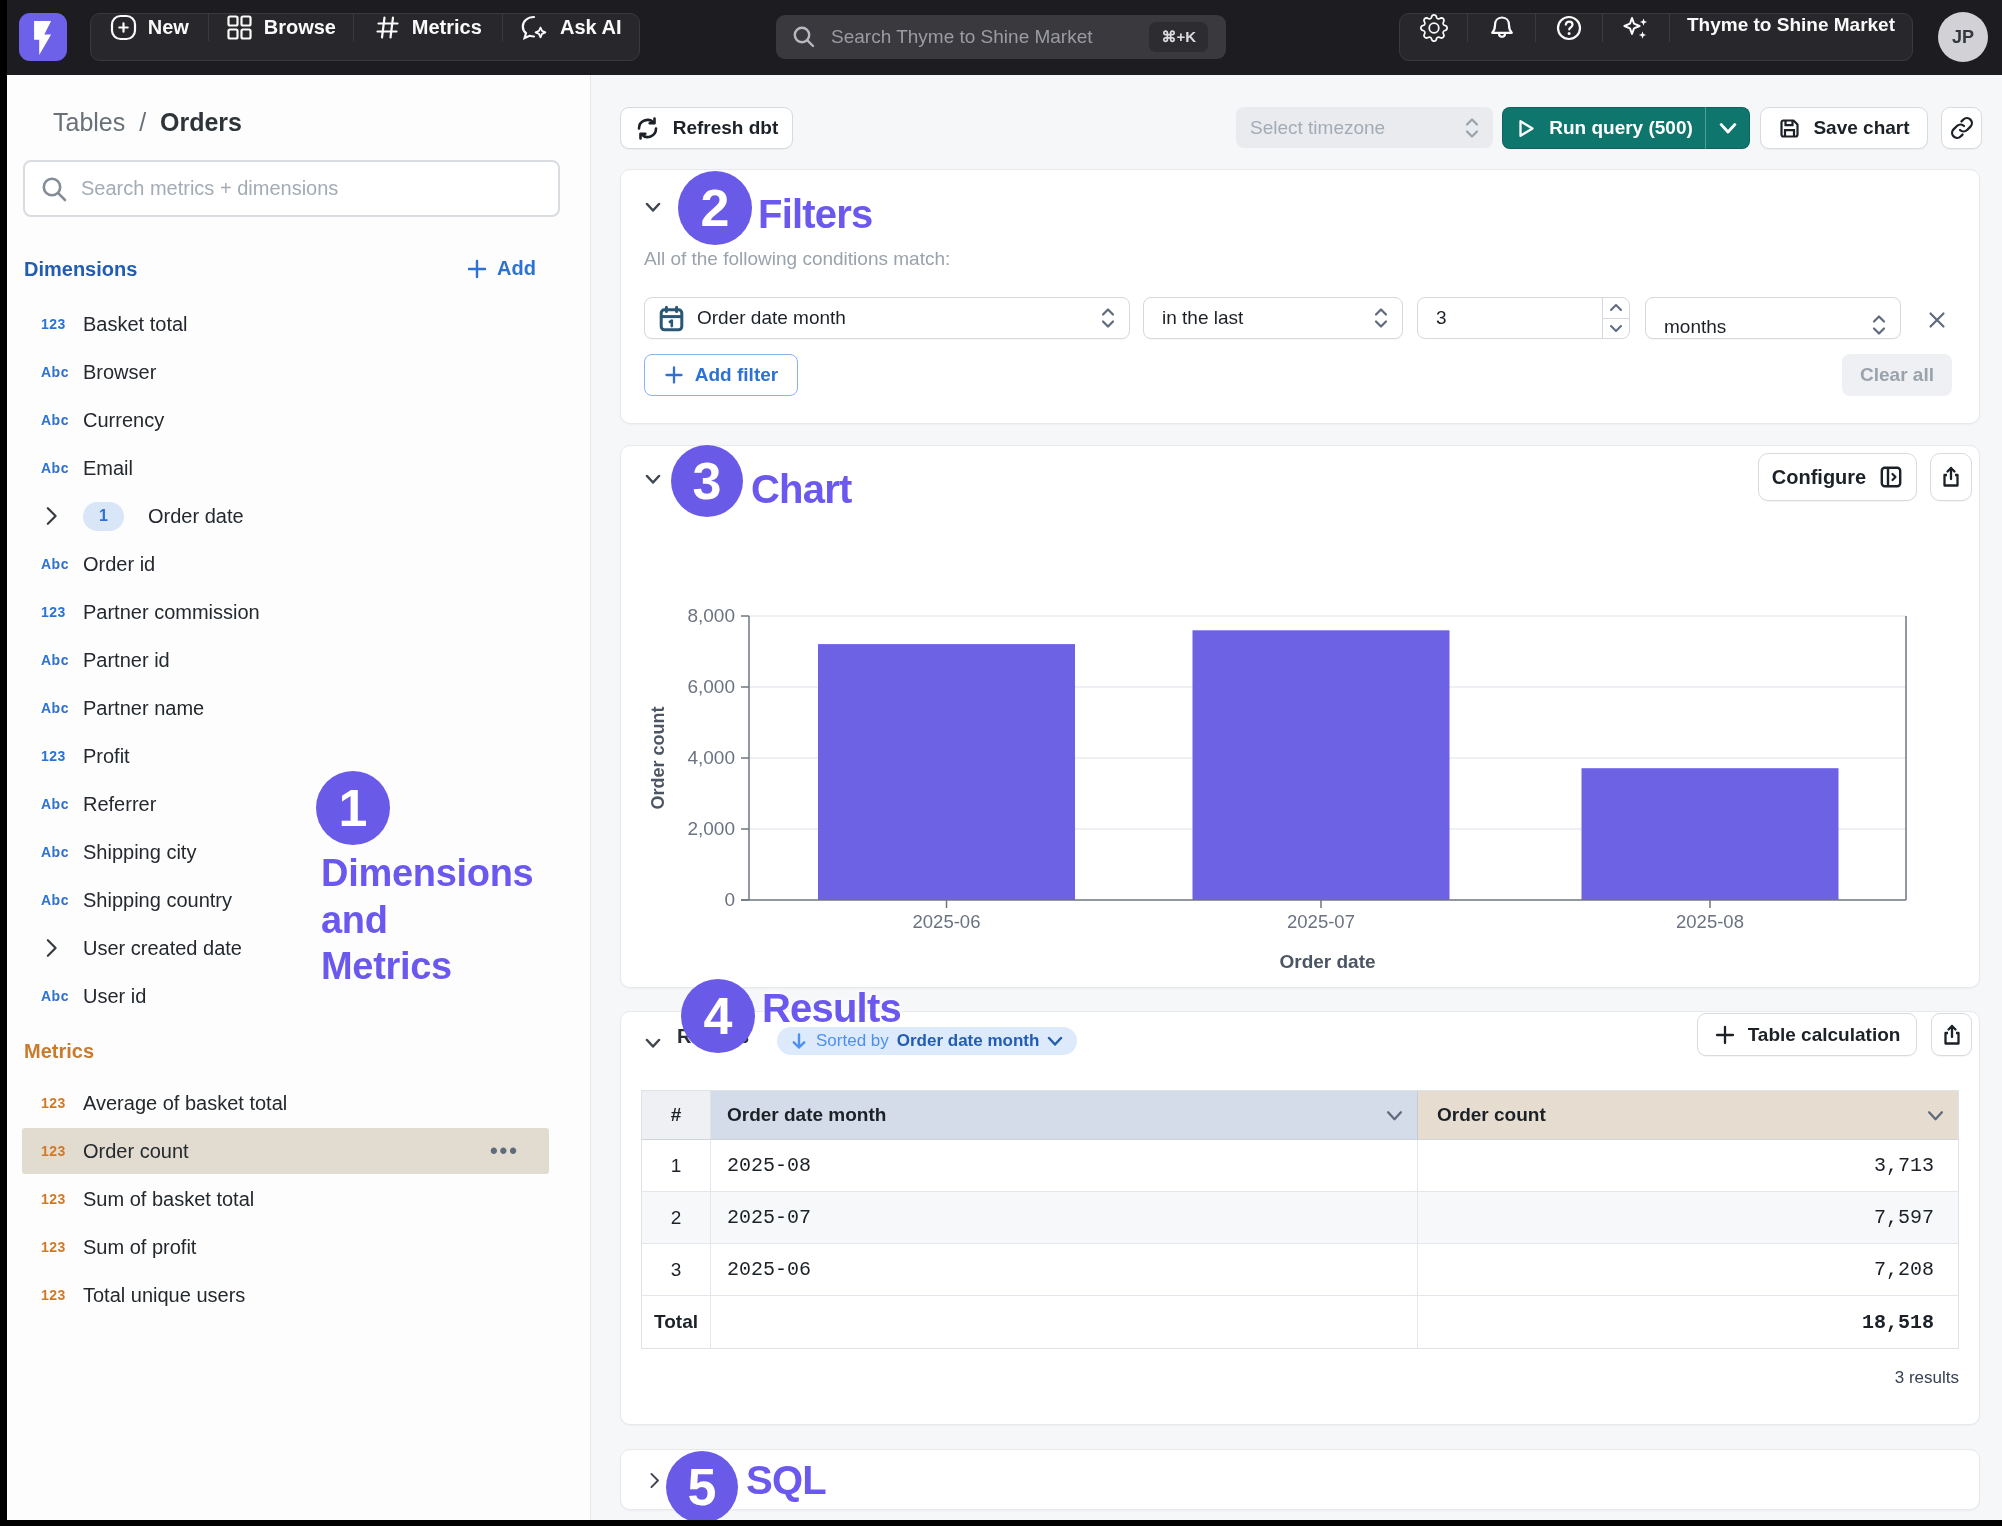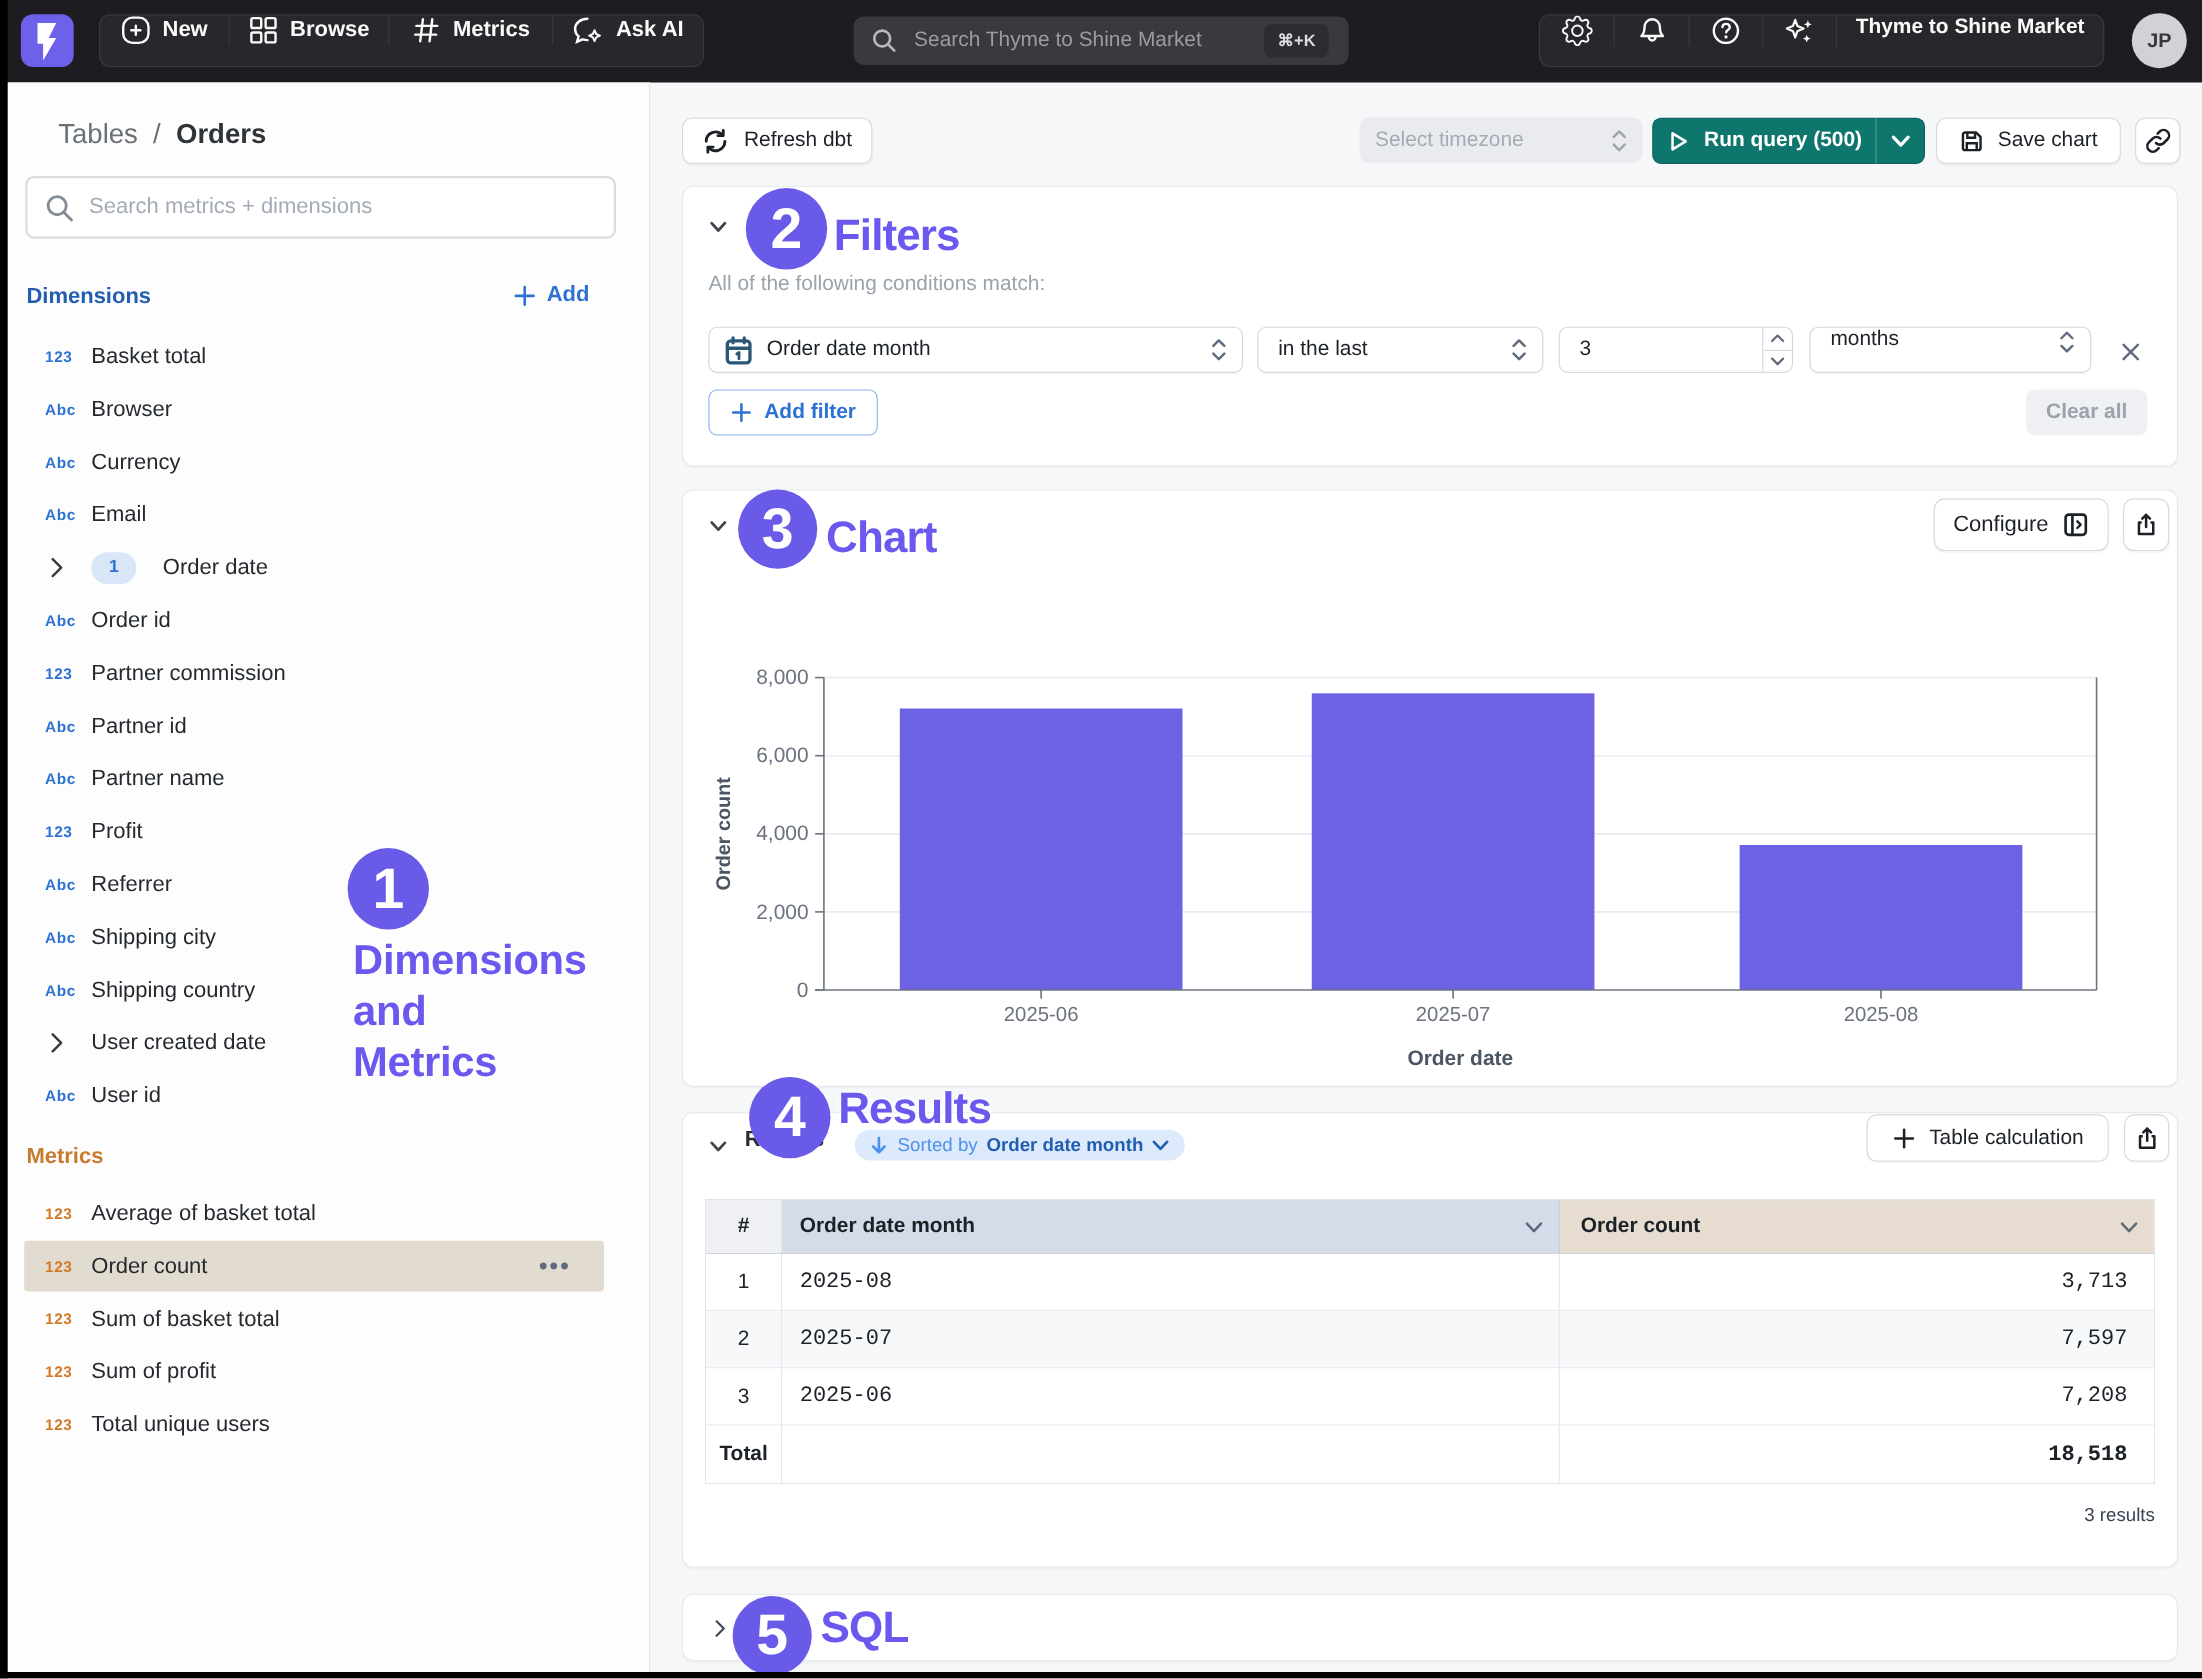--- a/index.html
+++ b/index.html
@@ -34,21 +34,21 @@
 .row .ficon.dim { color:#2d72d2; }
 .row .ficon.met { color:#d07a28; }
 .row .lbl { font-size:20px; color:#24292e; }
 .row .chev { margin-left:23px; width:13px; flex:0 0 13px; display:flex; }
 .row .chev + .lbl, .row .chev + .badge1 { margin-left:25px; }
 .badge1 { width:41px; height:29px; border-radius:15px; background:#d8e6f8; color:#2d72d2; font-size:16px; font-weight:700; display:flex; align-items:center; justify-content:center; margin-right:24px; flex:0 0 41px; }
 #ocrow { background:#e2dbd0; border-radius:3px; }
 #ocrow .dots { position:absolute; right:30px; color:#5f6b7c; font-size:22px; font-weight:700; letter-spacing:2px; }
 
 .card { position:absolute; background:#fff; border:1px solid #e7e9ed; border-radius:10px; box-shadow:0 1px 2px rgba(0,0,0,0.04); }
-.btn { background:#fff; border:1px solid #d8dadd; border-radius:9px; display:flex; align-items:center; justify-content:center; font-weight:400; color:#1c2127; box-shadow:0 1px 1px rgba(17,20,24,0.04); }
+.btn { background:#fff; border:1px solid #d8dadd; border-radius:9px; display:flex; align-items:center; justify-content:center; font-weight:700; color:#1c2127; box-shadow:0 1px 1px rgba(17,20,24,0.04); }
 .cardchev { position:absolute; color:#40464d; }
 
 .anncirc { position:absolute; border-radius:50%; background:#6a5ae8; color:#fff; font-weight:700; display:flex; align-items:center; justify-content:center; z-index:40; }
 .anntext { position:absolute; color:#6b59ef; font-weight:700; z-index:40; letter-spacing:-0.8px; text-shadow:0 0 8px #fff, 0 0 3px #fff; white-space:nowrap; }
 .mono { font-family:"Liberation Mono", monospace; }
 </style>
 </head>
 <body>
 <div id="page">
   <div id="leftstrip"></div>
@@ -321,21 +321,21 @@
             <path d="M2 7 7 2l5 5" stroke="#5f6b7c" stroke-width="2" stroke-linecap="round" stroke-linejoin="round"></path>
           </svg>
         </div>
         <div style="flex:1;display:flex;align-items:center;justify-content:center;">
           <svg width="14" height="9" viewBox="0 0 14 9" fill="none">
             <path d="M2 2l5 5 5-5" stroke="#5f6b7c" stroke-width="2" stroke-linecap="round" stroke-linejoin="round"></path>
           </svg>
         </div>
       </div>
     </div>
-<div style="position:absolute;left:1645px;top:297px;width:256px;height:42px;background:#fff;border:1px solid #d5d8dd;border-radius:8px;display:flex;align-items:flex-start;padding:0 12px 0 18px;box-shadow:0 1px 1px rgba(17,20,24,0.03);">
+<div style="position:absolute;left:1645px;top:297px;width:256px;height:42px;background:#fff;border:1px solid #d5d8dd;border-radius:8px;display:flex;align-items:flex-end;padding:0 12px 0 18px;box-shadow:0 1px 1px rgba(17,20,24,0.03);">
       <span style="font-size:19px;color:#1c2127;flex:1;">months</span>
       <svg width="18" height="26" viewBox="0 0 18 26" fill="none">
         <path d="M4 9.5 9 4.5l5 5" stroke="#5f6b7c" stroke-width="2.2" stroke-linecap="round" stroke-linejoin="round"></path>
         <path d="M4 16.5l5 5 5-5" stroke="#5f6b7c" stroke-width="2.2" stroke-linecap="round" stroke-linejoin="round"></path>
       </svg>
     </div>
 <svg style="position:absolute;left:1926px;top:309px;" width="22" height="22" viewBox="0 0 22 22" fill="none">
       <path d="M4.5 4.5l13 13M17.5 4.5l-13 13" stroke="#5f6b7c" stroke-width="2.2" stroke-linecap="round"></path>
     </svg>
 <div style="position:absolute;left:644px;top:354px;width:154px;height:42px;border:1px solid #8ab2ee;border-radius:8px;display:flex;align-items:center;justify-content:center;gap:11px;color:#2d72d2;font-size:19px;font-weight:700;background:#fff;">

